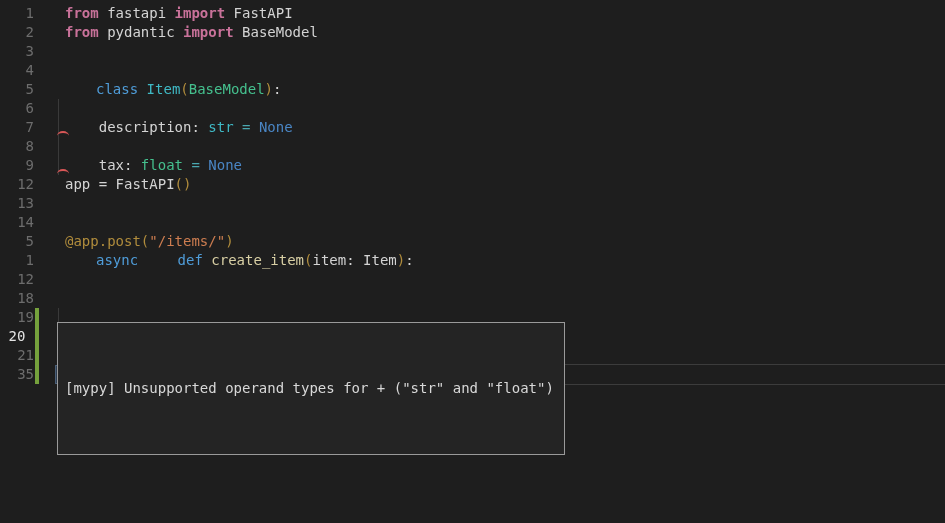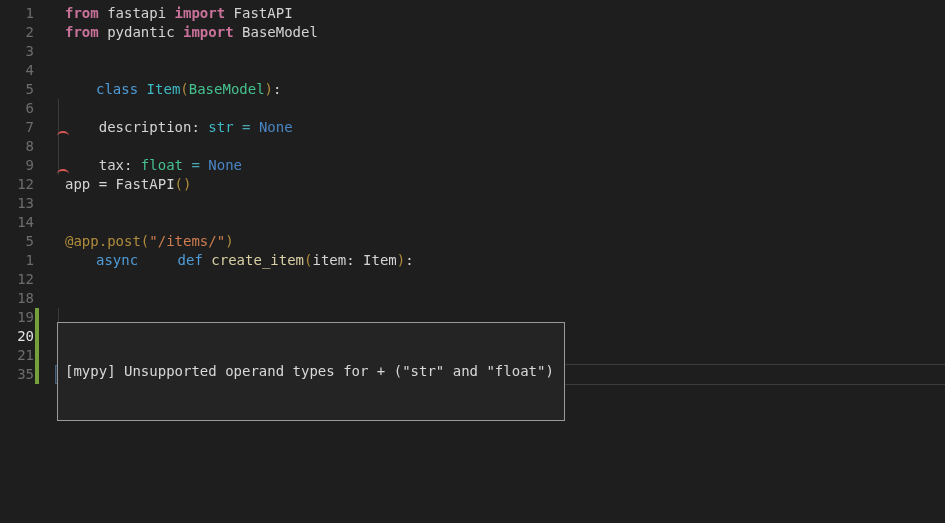--- a/index.html
+++ b/index.html
@@ -16,40 +16,40 @@
     background:var(--c-bg);
     font-family:"DejaVu Sans Mono","Liberation Mono",monospace;
     font-size:14px; line-height:19px;
     position:relative;
   }
   #editor{position:absolute;inset:0;}
   #overlay-layer{position:absolute;inset:0;z-index:1;}
   #code-area{position:absolute;left:0;top:4px;right:0;z-index:2;}
   .line{display:flex;height:19px;white-space:pre;background:transparent;}
   .gutter{width:40px;flex:0 0 40px;text-align:right;padding-right:6px;color:var(--c-gutter);}
-  .line.cursor-line .gutter{color:var(--c-gutter-active);}
+  .line.cursor-line .gutter{color:var(--c-gutter-active);text-align:center;}
   .code{padding-left:25px;color:var(--c-plain);}
   .tk-p{color:var(--c-plain);} .tk-k{color:var(--c-kpink);font-weight:bold;} .tk-b{color:var(--c-kblue);margin-left:31px;}
   .tk-c{color:var(--c-cyan);} .tk-g{color:var(--c-green);} .tk-y{color:var(--c-gold);}
   .tk-s{color:var(--c-string);} .tk-n{color:var(--c-none);} .tk-f{color:var(--c-fn);}
   .tk-o{color:var(--c-op);}
   .indent-guide{position:absolute;width:1px;background:var(--c-guide);left:58px;}
   #guide-class{top:99px;height:76px;}
   #guide-func{top:308px;height:95px;}
   .change-bar{position:absolute;left:35px;width:4px;background:var(--c-bar);}
   .caret-mark{position:absolute;left:57px;width:12px;height:6px;
     border-top:2px solid var(--c-diag);border-radius:100% 100% 0 0 / 160% 160% 0 0;}
   #cursor-block{position:absolute;left:55px;width:12px;height:19px;
     background:var(--c-cursor-fill);border:1px solid var(--c-cursor-border);}
   #cursorline{position:absolute;left:57px;right:0;height:21px;
     border-top:1px solid var(--c-cursorline);border-bottom:1px solid var(--c-cursorline);}
   #diagnostic-tooltip{
     position:absolute;left:57px;top:322px;width:508px;z-index:5;
     background:var(--c-tip-bg);border:1px solid var(--c-tip-border);
-    color:var(--c-tip-text);padding:1px 7px;white-space:pre;
+    color:var(--c-tip-text);padding:18px 7px;white-space:pre;
   }
 </style>
 </head>
 <body>
 
 <div id="editor">
 
   <div id="overlay-layer">
     <div class="indent-guide" id="guide-class"></div>
     <div class="indent-guide" id="guide-func"></div>

